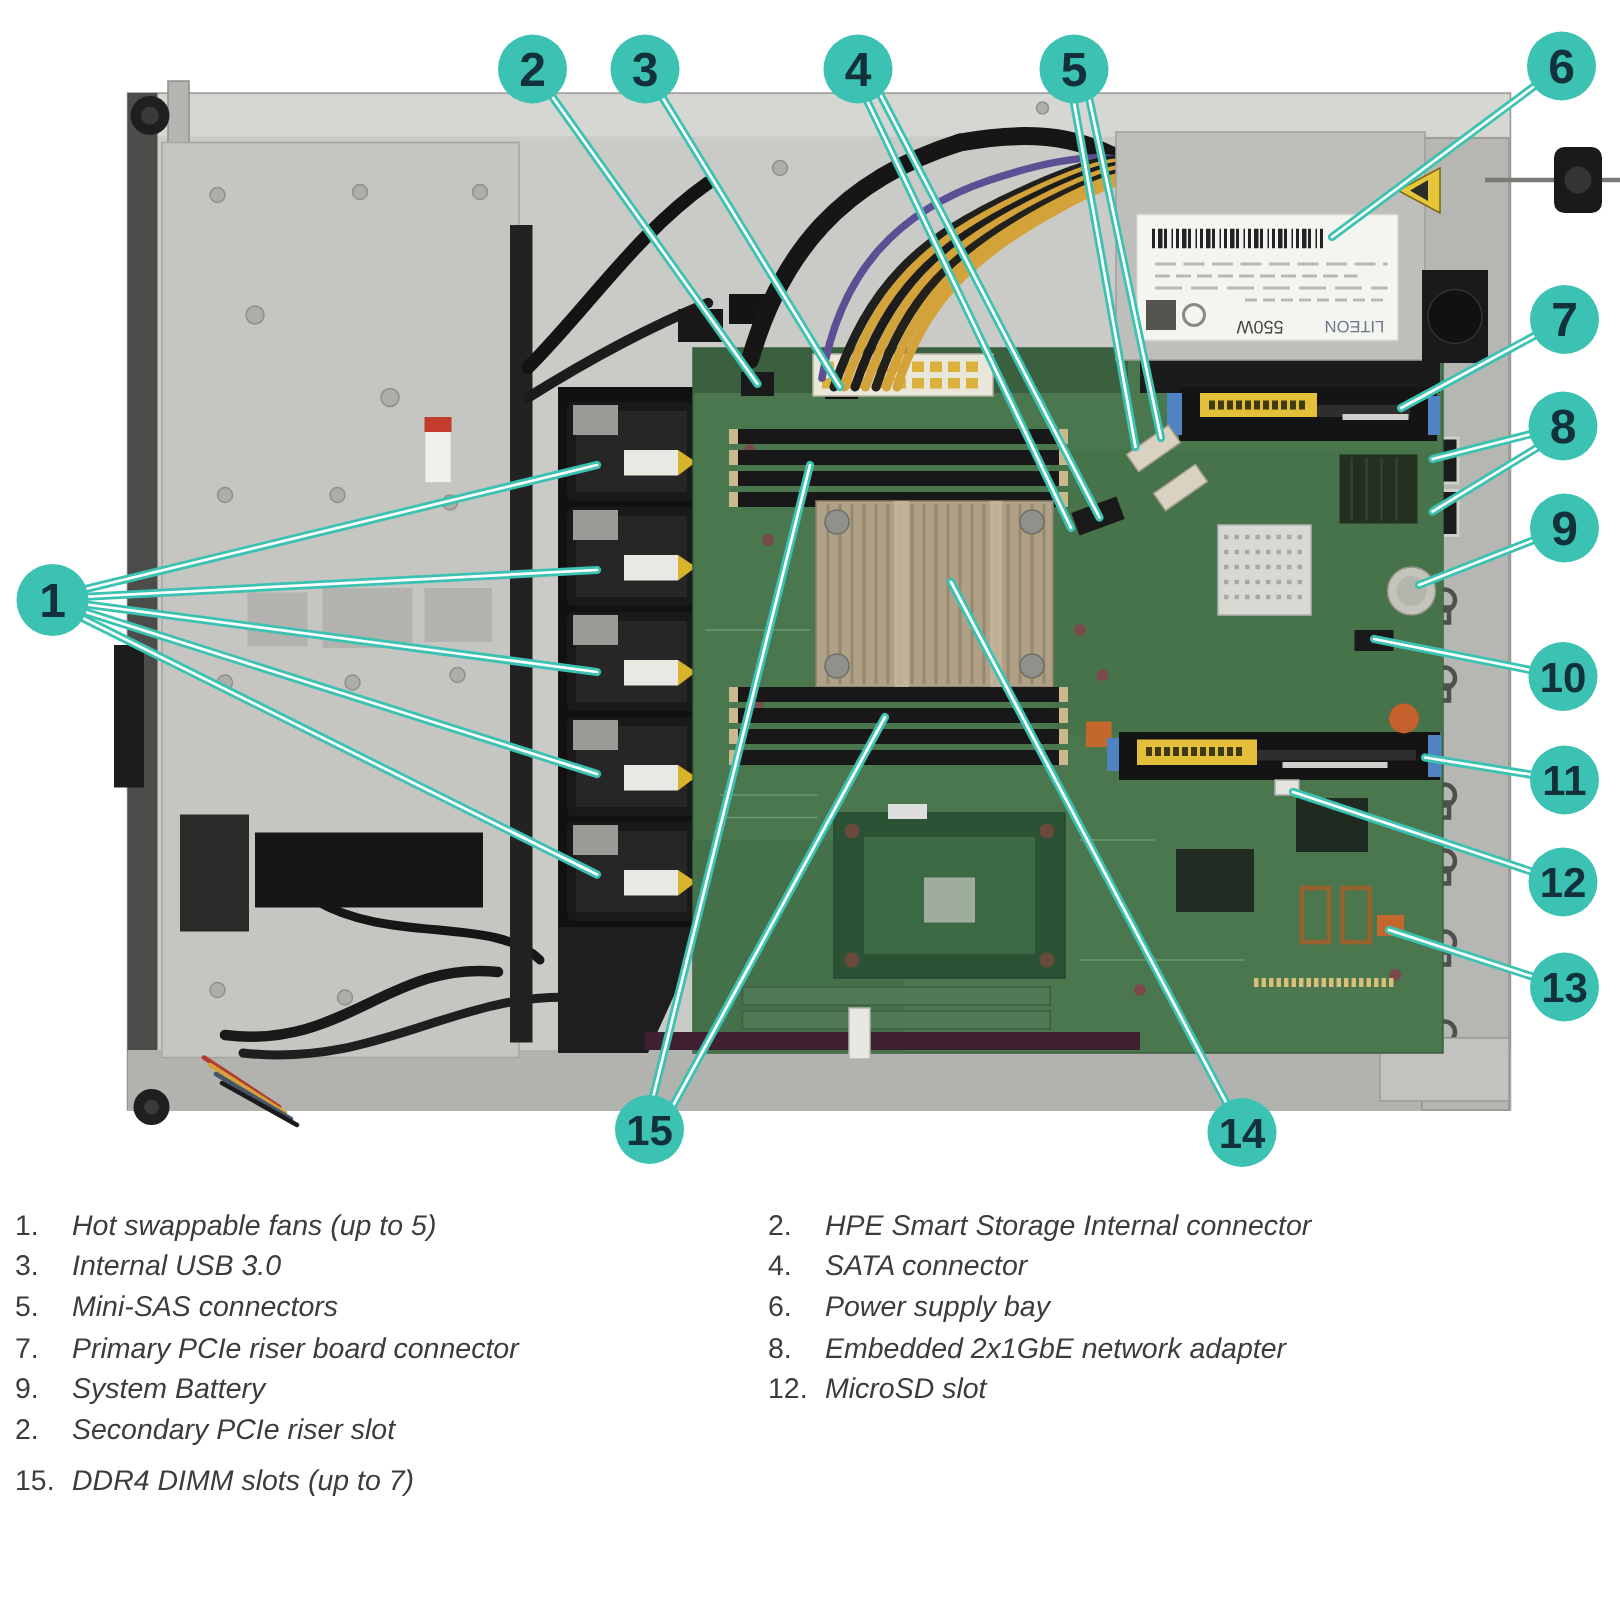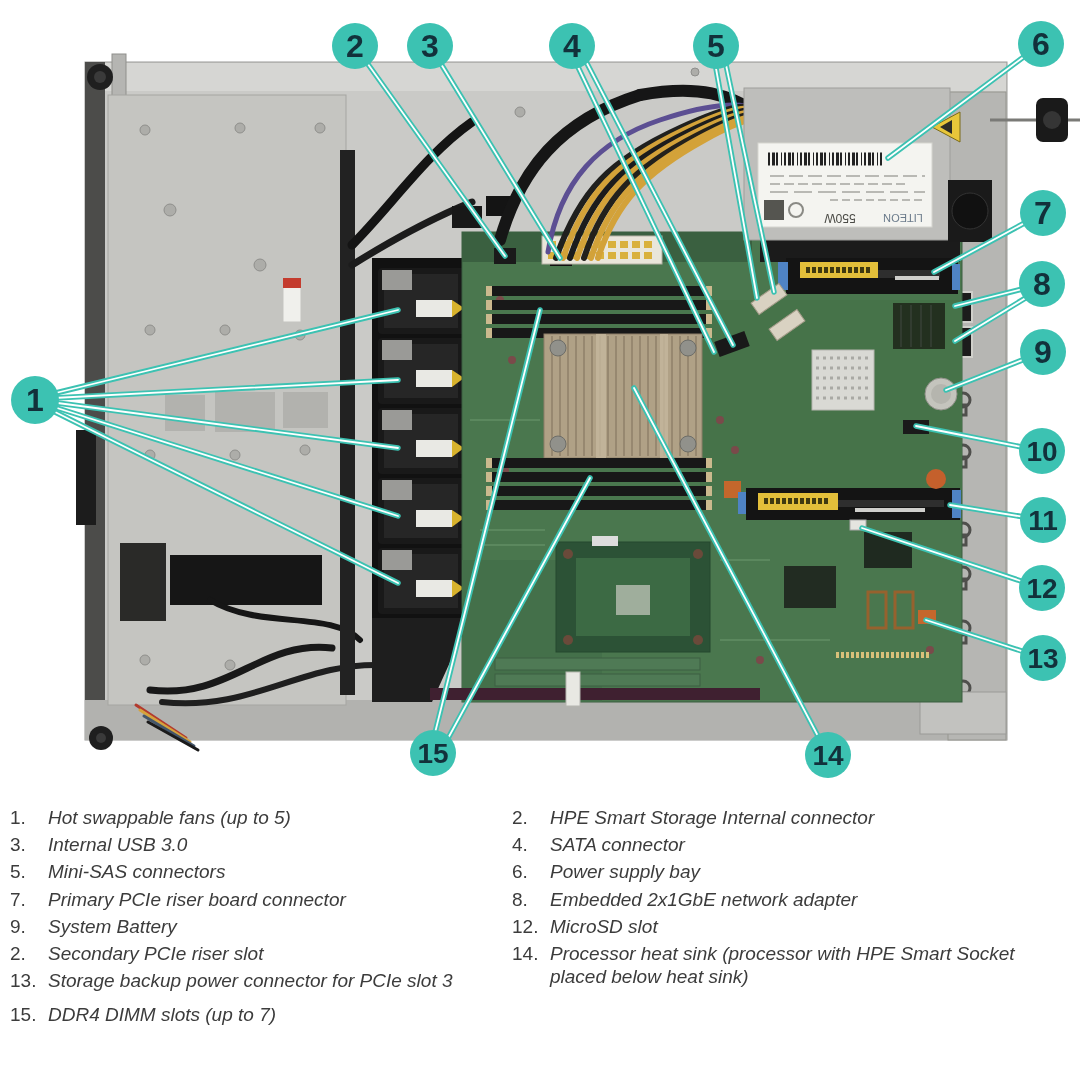--- a/index.html
+++ b/index.html
@@ -524,24 +524,20 @@
         <span class="ltext">Primary PCIe riser board connector</span>
       </div>
     <div class="lrow">
         <span class="lnum">9.</span>
         <span class="ltext">System Battery</span>
       </div>
     <div class="lrow">
         <span class="lnum">2.</span>
         <span class="ltext">Secondary PCIe riser slot</span>
       </div>
-    <div class="lrow">
-        <span class="lnum">13.</span>
-        <span class="ltext">Storage backup power connector for PCIe slot 3</span>
-      </div>
     <div class="lrow gap15">
         <span class="lnum">15.</span>
         <span class="ltext">DDR4 DIMM slots (up to 7)</span>
       </div>
   </div>
   <div class="col-right">
     <div class="lrow">
         <span class="lnum">2.</span>
         <span class="ltext">HPE Smart Storage Internal connector</span>
       </div>
@@ -554,18 +550,14 @@
         <span class="ltext"> Power supply bay</span>
       </div>
     <div class="lrow">
         <span class="lnum">8.</span>
         <span class="ltext">Embedded 2x1GbE network adapter</span>
       </div>
     <div class="lrow">
         <span class="lnum">12.</span>
         <span class="ltext">MicroSD slot</span>
       </div>
-    <div class="lrow">
-        <span class="lnum">14.</span>
-        <span class="ltext">Processor heat sink (processor with HPE Smart Socket placed below heat sink)</span>
-      </div>
   </div>
 </div>
 
 </body></html>

